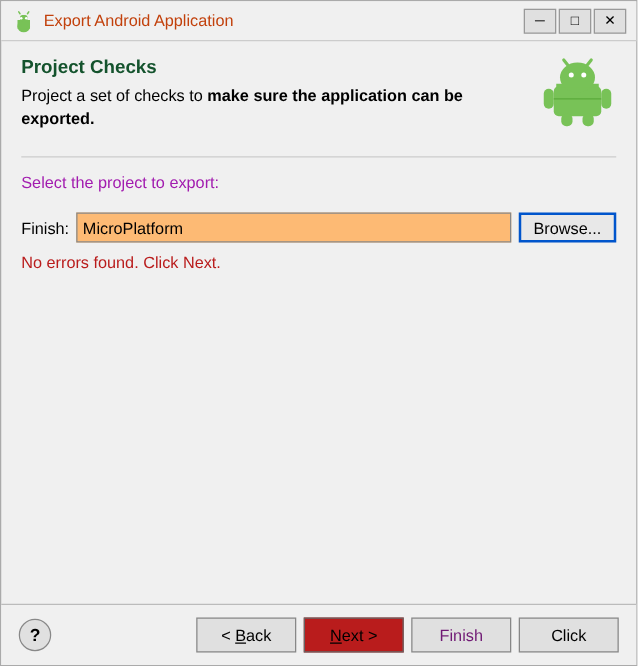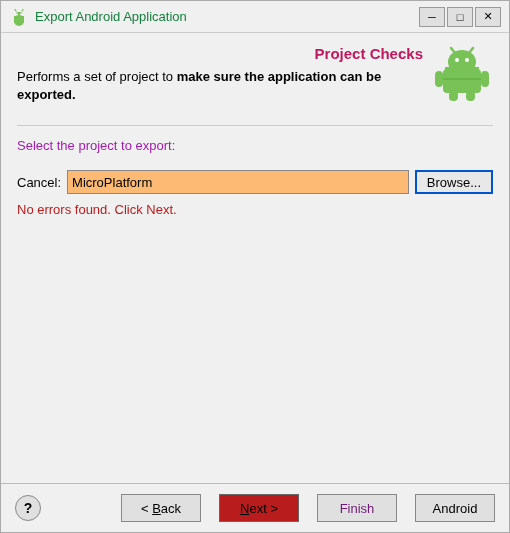--- a/index.html
+++ b/index.html
@@ -41,21 +41,21 @@
       height: 20px;
       margin-right: 6px;
       display: flex;
       align-items: center;
       justify-content: center;
     }
 
     .title-bar-title {
       flex: 1;
       font-size: 13px;
-      color: #15803d;
+      color: #c2410c;
     }
 
     .title-bar-controls {
       display: flex;
       gap: 2px;
     }
 
     .title-bar-btn {
       width: 26px;
       height: 20px;
@@ -82,23 +82,22 @@
       margin-bottom: 16px;
     }
 
     .header-text {
       flex: 1;
     }
 
     .page-title {
       font-size: 15px;
       font-weight: bold;
-      color: #be185d;
+      color: #14532d;
       margin-bottom: 6px;
-      text-align: right;
     }
 
     .page-description {
       font-size: 13px;
       color: #000;
       line-height: 1.4;
     }
 
     .page-description .bold {
       font-weight: bold;
@@ -190,21 +189,21 @@
       font-weight: bold;
       cursor: pointer;
       display: flex;
       align-items: center;
       justify-content: center;
       color: #000;
     }
 
     .nav-buttons {
       display: flex;
-      gap: 18px;
+      gap: 6px;
       margin-left: auto;
     }
 
     .nav-btn {
       height: 28px;
       min-width: 80px;
       padding: 0 12px;
       background: #e0e0e0;
       border: 1px solid #888;
       font-size: 13px;
@@ -257,21 +256,21 @@
       <button class="title-bar-btn">✕</button>
     </div>
   </div>
 
   <div class="content-area">
 
     <div class="header-section">
       <div class="header-text">
         <div class="page-title">Project Checks</div>
         <p class="page-description">
-          <span>Performs a set of project to </span><span class="bold">make sure the application can be exported.</span>
+          <span>Project a set of checks to </span><span class="bold">make sure the application can be exported.</span>
         </p>
       </div>
 
       <div class="android-logo">
         <svg class="android-svg" viewBox="0 0 58 58" xmlns="http://www.w3.org/2000/svg">
 
           <rect x="10" y="24" width="38" height="24" rx="4" fill="#78C257"></rect>
 
           <ellipse cx="29" cy="17" rx="14" ry="12" fill="#78C257"></ellipse>
 
@@ -292,36 +291,36 @@
           <line x1="10" y1="34" x2="48" y2="34" stroke="#5aaa3a" stroke-width="1"></line>
         </svg>
       </div>
     </div>
 
     <hr class="divider">
 
     <div class="form-section">
       <div class="select-label">Select the project to export:</div>
       <div class="project-row">
-        <span class="project-label">Cancel:</span>
+        <span class="project-label">Finish:</span>
         <input class="project-input" type="text" value="MicroPlatform" style="">
         <button class="browse-btn">Browse...</button>
       </div>
       <div class="status-text">No errors found. Click Next.</div>
     </div>
 
     <div class="main-body"></div>
   </div>
 
   <div class="bottom-bar">
     <button class="help-btn">?</button>
     <div class="nav-buttons">
       <button class="nav-btn">
         <span>&lt; <span class="underline">B</span>ack</span>
       </button>
       <button class="nav-btn active-btn">
         <span><span class="underline">N</span>ext &gt;</span>
       </button>
       <button class="nav-btn" disabled="">Finish</button>
-      <button class="nav-btn">Android</button>
+      <button class="nav-btn">Click</button>
     </div>
   </div>
 </div>
 
 </body></html>

